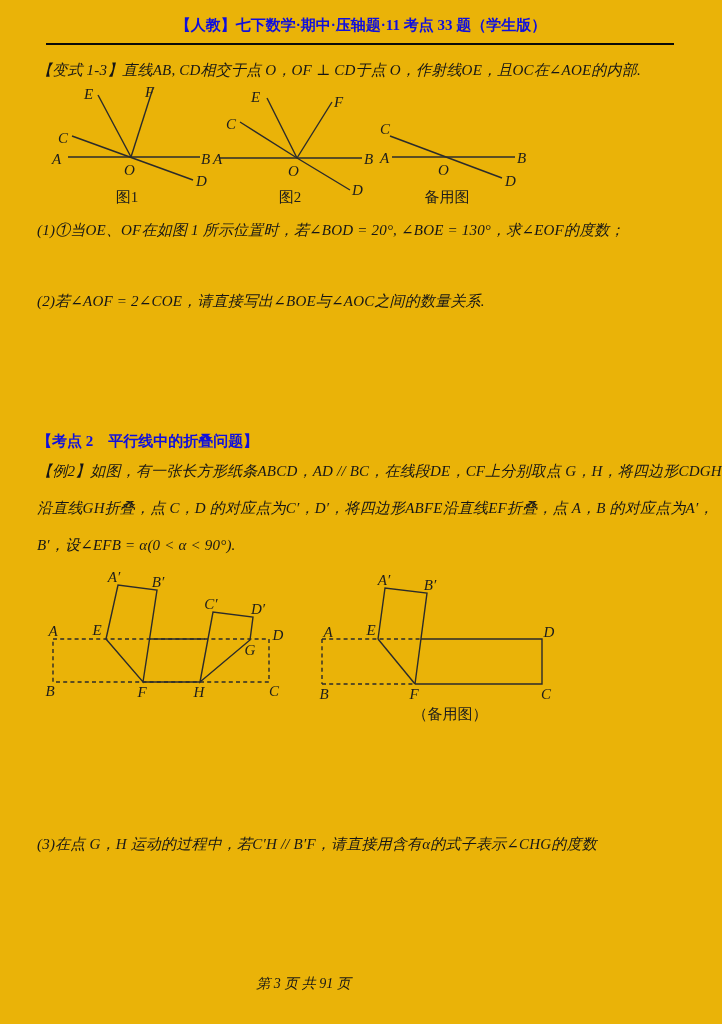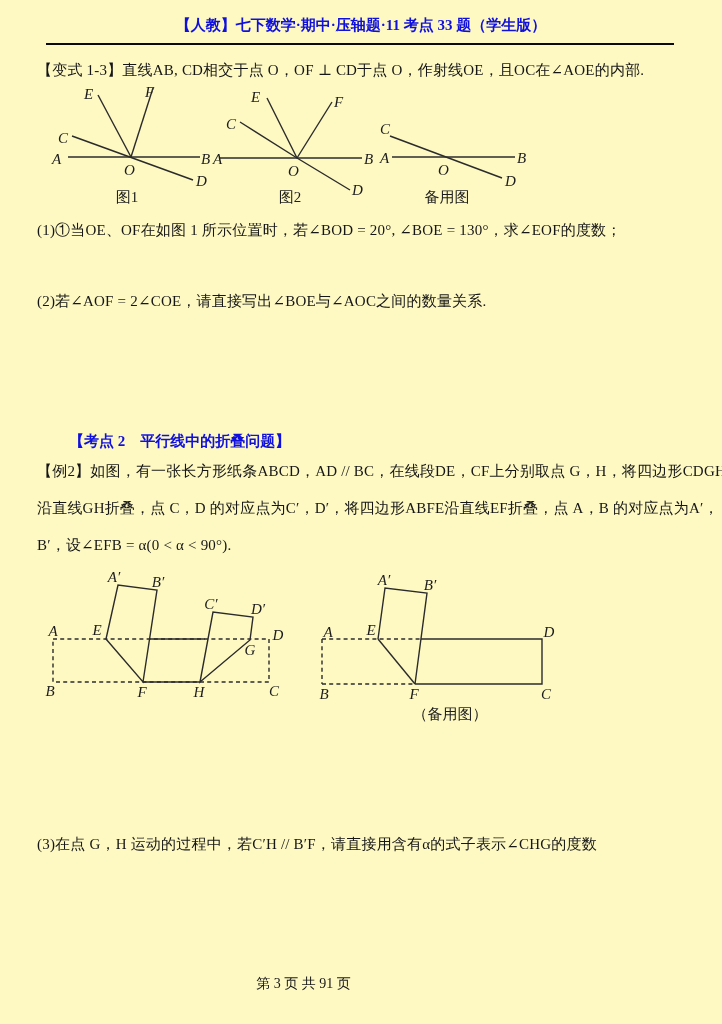--- a/index.html
+++ b/index.html
@@ -1,29 +1,29 @@
 <!DOCTYPE html>
 <html><head>
 <meta charset="utf-8">
 <style>
   html,body{margin:0;padding:0;background:#ffffff;}
   .page{
     position:relative;width:722px;height:1024px;margin:0 auto;
-    background:#fef9c3;overflow:hidden;
+    background:#eab308;overflow:hidden;
     font-family:"Liberation Serif","DejaVu Serif",serif;
     color:#161616;
   }
   .hdr{
     position:absolute;top:16px;left:0;width:722px;text-align:center;
     font-size:15px;font-weight:bold;color:#1010dd;white-space:pre;
   }
   .rule{position:absolute;top:43px;left:46px;width:628px;border-top:2px solid #0a0a0a;}
-  .tline{position:absolute;left:37px;font-size:15px;white-space:pre;letter-spacing:.2px;}
+  .tline{position:absolute;left:37px;font-size:15px;white-space:pre;letter-spacing:.2px;font-style:italic;}
   .blue-head{position:absolute;left:37px;font-size:15px;font-weight:bold;color:#1010dd;white-space:pre;}
-  .footer{position:absolute;top:975px;left:0;width:607px;text-align:center;font-size:14px;white-space:pre;}
+  .footer{position:absolute;top:975px;left:0;width:607px;text-align:center;font-size:14px;white-space:pre;font-style:italic;}
   svg{position:absolute;left:0;}
   svg text{font-family:"Liberation Serif","DejaVu Serif",serif;font-size:15px;font-style:italic;fill:#1c1c1c;}
   svg text.cap{font-style:normal;font-size:15px;}
   .ln{stroke:#2b2b2b;stroke-width:1.4;fill:none;}
   .lnd{stroke:#2b2b2b;stroke-width:1.4;fill:none;stroke-dasharray:4 3.2;}
 </style>
 </head>
 <body>
 
 <div class="page">
@@ -70,21 +70,21 @@
       <text x="517" y="78">B</text>
       <text x="438" y="90">O</text>
       <text x="505" y="101">D</text>
       <text x="447" y="117" class="cap" text-anchor="middle">备用图</text>
     </g>
   </svg>
 
   <div class="tline" style="top:221px;">(1)①当OE、OF在如图 1 所示位置时，若∠BOD = 20°, ∠BOE = 130°，求∠EOF的度数；</div>
   <div class="tline" style="top:292px;">(2)若∠AOF = 2∠COE，请直接写出∠BOE与∠AOC之间的数量关系.</div>
 
-  <div class="blue-head" style="top:432px;margin-left:32px;">【考点 2　平行线中的折叠问题】</div>
+  <div class="blue-head" style="top:432px;">【考点 2　平行线中的折叠问题】</div>
 
   <div class="tline" style="top:462px;">【例2】如图，有一张长方形纸条ABCD，AD // BC，在线段DE，CF上分别取点 G，H，将四边形CDGH</div>
   <div class="tline" style="top:499px;">沿直线GH折叠，点 C，D 的对应点为C′，D′，将四边形ABFE沿直线EF折叠，点 A，B 的对应点为A′，</div>
   <div class="tline" style="top:536px;">B′，设∠EFB = α(0 &lt; α &lt; 90°).</div>
 
   <svg style="top:565px;" width="722" height="165" viewBox="0 0 722 165">
     <g>
       <path class="lnd" d="M53,74 L269,74 L269,117 L53,117 Z"></path>
       <path class="ln" d="M150,74 L205,74"></path>
       <path class="ln" d="M143,117 L200,117"></path>

